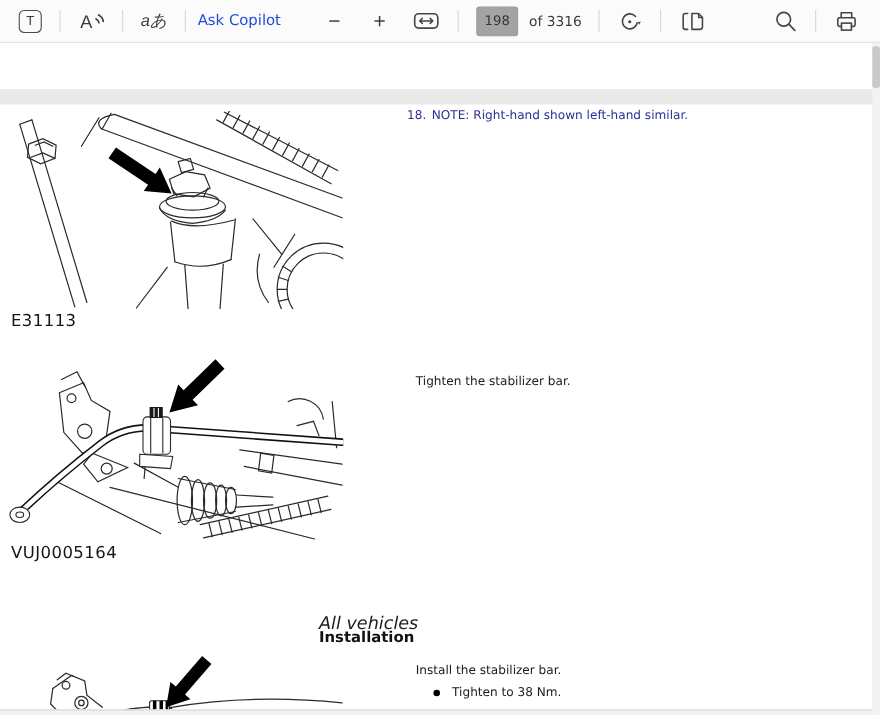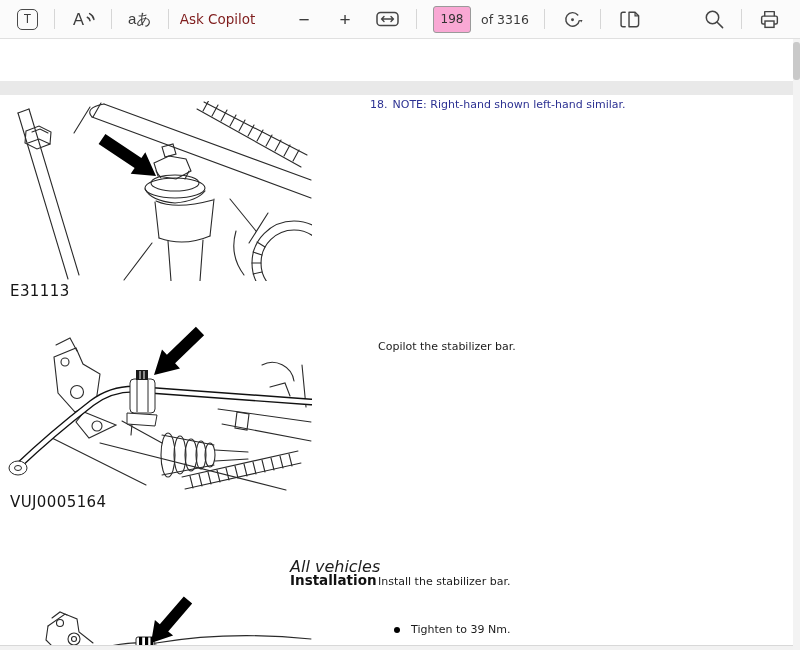--- a/index.html
+++ b/index.html
@@ -8,24 +8,24 @@
   .toolbar{position:absolute;top:0;left:0;width:800px;height:38px;background:#fbfbfb;
     border-bottom:1px solid #e0e0e0;z-index:20;}
   .tb-left{position:absolute;left:8px;top:0;height:38px;display:flex;align-items:center;}
   .tb-center{position:absolute;left:288px;top:0;height:38px;display:flex;align-items:center;}
   .tb-right{position:absolute;right:10px;top:0;height:38px;display:flex;align-items:center;}
   .icon-btn{display:flex;align-items:center;justify-content:center;min-width:26px;height:28px;
     margin:0 3px;color:#454545;cursor:pointer;border-radius:4px;background:transparent;border:none;}
   .tb-divider{width:1px;height:20px;background:#d6d6d6;margin:0 7px;}
   .tbox{display:flex;align-items:center;justify-content:center;width:19px;height:19px;
     border:1.6px solid #4a4a4a;border-radius:5px;font-size:12px;color:#3c3c3c;}
-  .glyph{font-size:15px;color:#3c3c3c;}
+  .glyph{font-size:15px;color:#3c3c3c;font-style:italic;}
   .pm{font-size:19px;font-weight:300;color:#3c3c3c;line-height:1;}
-  .copilot-label{font-size:13.5px;color:#7f1d1d;margin:0 4px;cursor:pointer;}
-  .page-input{width:32px;height:23px;border:1px solid #9a9a9a;border-radius:3px;background:#f9a8d4;
+  .copilot-label{font-size:13.5px;color:#1d4ed8;margin:0 4px;cursor:pointer;}
+  .page-input{width:32px;height:23px;border:1px solid #9a9a9a;border-radius:3px;background:#a3a3a3;
     text-align:center;font-size:12px;color:#333;font-family:inherit;margin-left:9px;}
   .page-count{font-size:12.5px;color:#3a3a3a;margin:0 8px 0 10px;}
   svg.tico{display:block;}
   
   .viewer{position:absolute;top:39px;left:0;width:793px;height:611px;background:#e9e9e9;}
   .page-prev{position:absolute;top:0;left:0;width:793px;height:42px;background:#fff;}
   .page-cur{position:absolute;top:56px;left:0;width:793px;height:550px;background:#fff;overflow:hidden;}
   .bottom-bar{position:absolute;left:0;top:606px;width:793px;height:5px;background:#f2f2f2;border-top:1px solid #d8d8d8;}
   .vscroll{position:absolute;top:39px;right:0;width:7px;height:611px;background:#f3f3f3;}
   .vthumb{position:absolute;top:3px;left:0;width:7px;height:38px;background:#c9c9c9;border-radius:3px;}
@@ -204,29 +204,29 @@
       <line x1="133" y1="57" x2="133" y2="89" stroke="#2a2a2a"></line>
       <line x1="144" y1="57" x2="144" y2="89" stroke="#2a2a2a"></line>
       <path d="M123,90 l30,2 -2,11 -28,-2 z" fill="#fff" stroke="#2a2a2a"></path>
       <rect x="132" y="47" width="12" height="10" fill="#1a1a1a"></rect>
       <line x1="136" y1="48" x2="136" y2="56" stroke="#fff"></line>
       <line x1="140" y1="48" x2="140" y2="56" stroke="#fff"></line>
       <polygon points="191.9,3.7 162.9,31.7 158,26.6 150,52 176,45.4 171.1,40.3 200.1,12.3" fill="#000"></polygon>
     </svg>
     <div class="fig-label" style="left:10px;top:398px">VUJ0005164</div>
 
-    <div class="instr-line" style="left:378px;top:245px">Copilot the stabilizer bar.</div>
+    <div class="instr-line" style="left:378px;top:245px">Tighten the stabilizer bar.</div>
 
     <div class="h-installation" style="left:290px;top:436px">Installation</div>
     <div class="sub-line" style="left:290px;top:462px">All vehicles</div>
 
-    <div class="instr-line" style="left:378px;top:480px">Install the stabilizer bar.</div>
+    <div class="instr-line" style="left:378px;top:508px">Install the stabilizer bar.</div>
     <div class="bullet-row" style="left:394px;top:528px">
       <span class="dot"></span>
-      <span class="bullet-text">Tighten to 39 Nm.</span>
+      <span class="bullet-text">Tighten to 38 Nm.</span>
     </div>
 
     <svg class="fig" style="left:4px;top:497px" width="308" height="59" viewBox="0 0 308 59">
       <g stroke="#2a2a2a" stroke-width="1.1" fill="none" stroke-linecap="round">
         <path d="M44,34 l17,-12 12,5 2,13 14,11"></path>
         <path d="M48,26 l8,-6 7,3"></path>
         <path d="M44,34 l-2,14 10,10"></path>
         <circle cx="56" cy="31" r="3.5"></circle>
         <circle cx="70" cy="47" r="6"></circle>
         <circle cx="70" cy="47" r="2.5"></circle>

